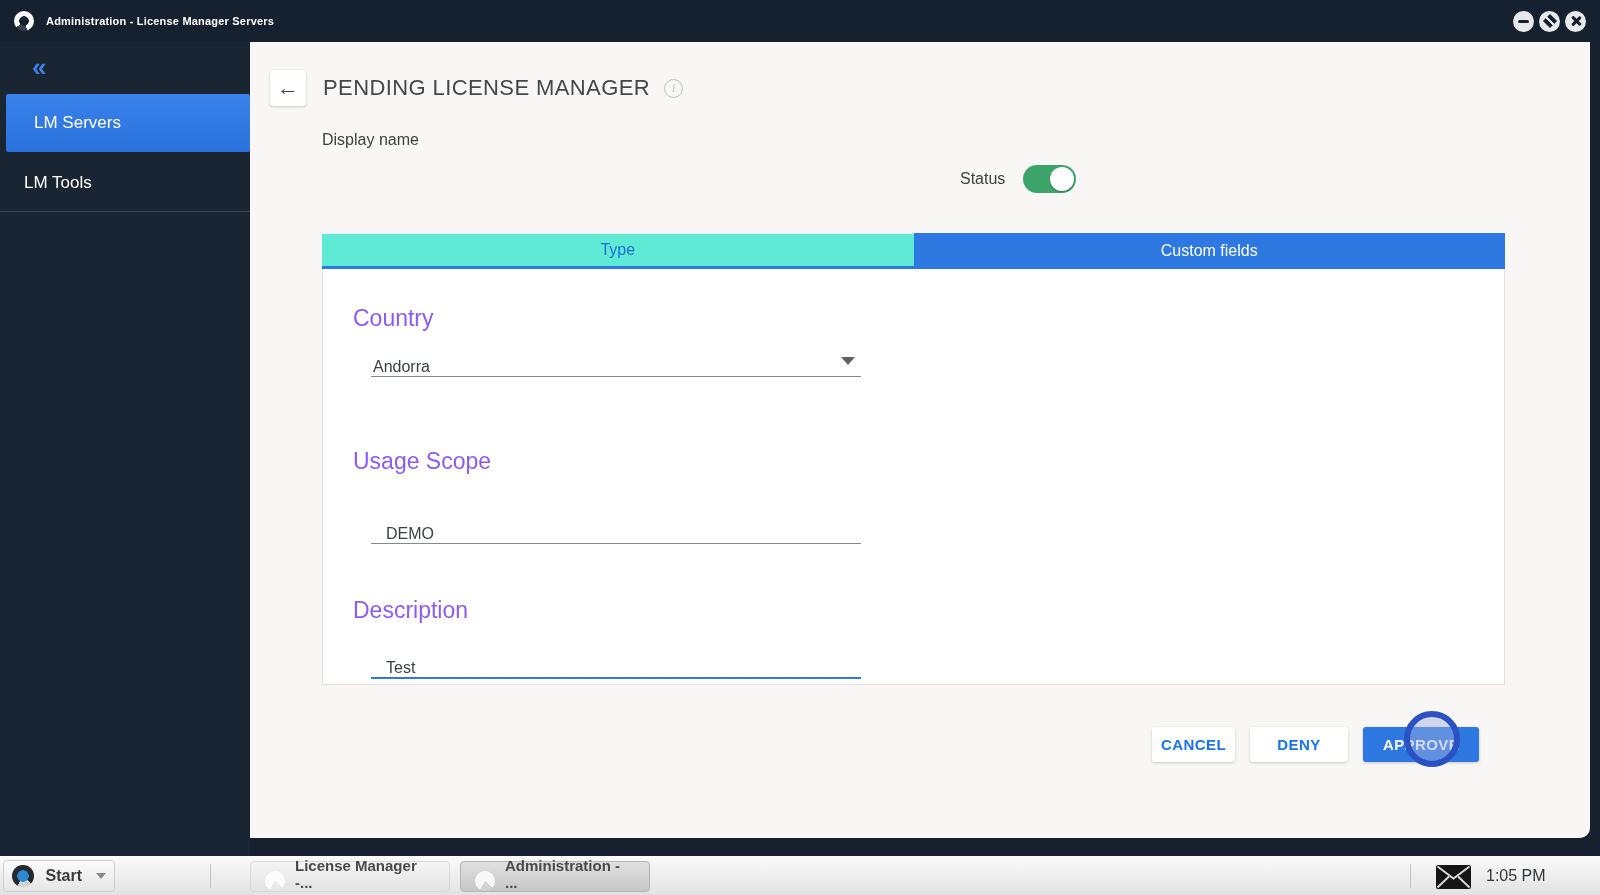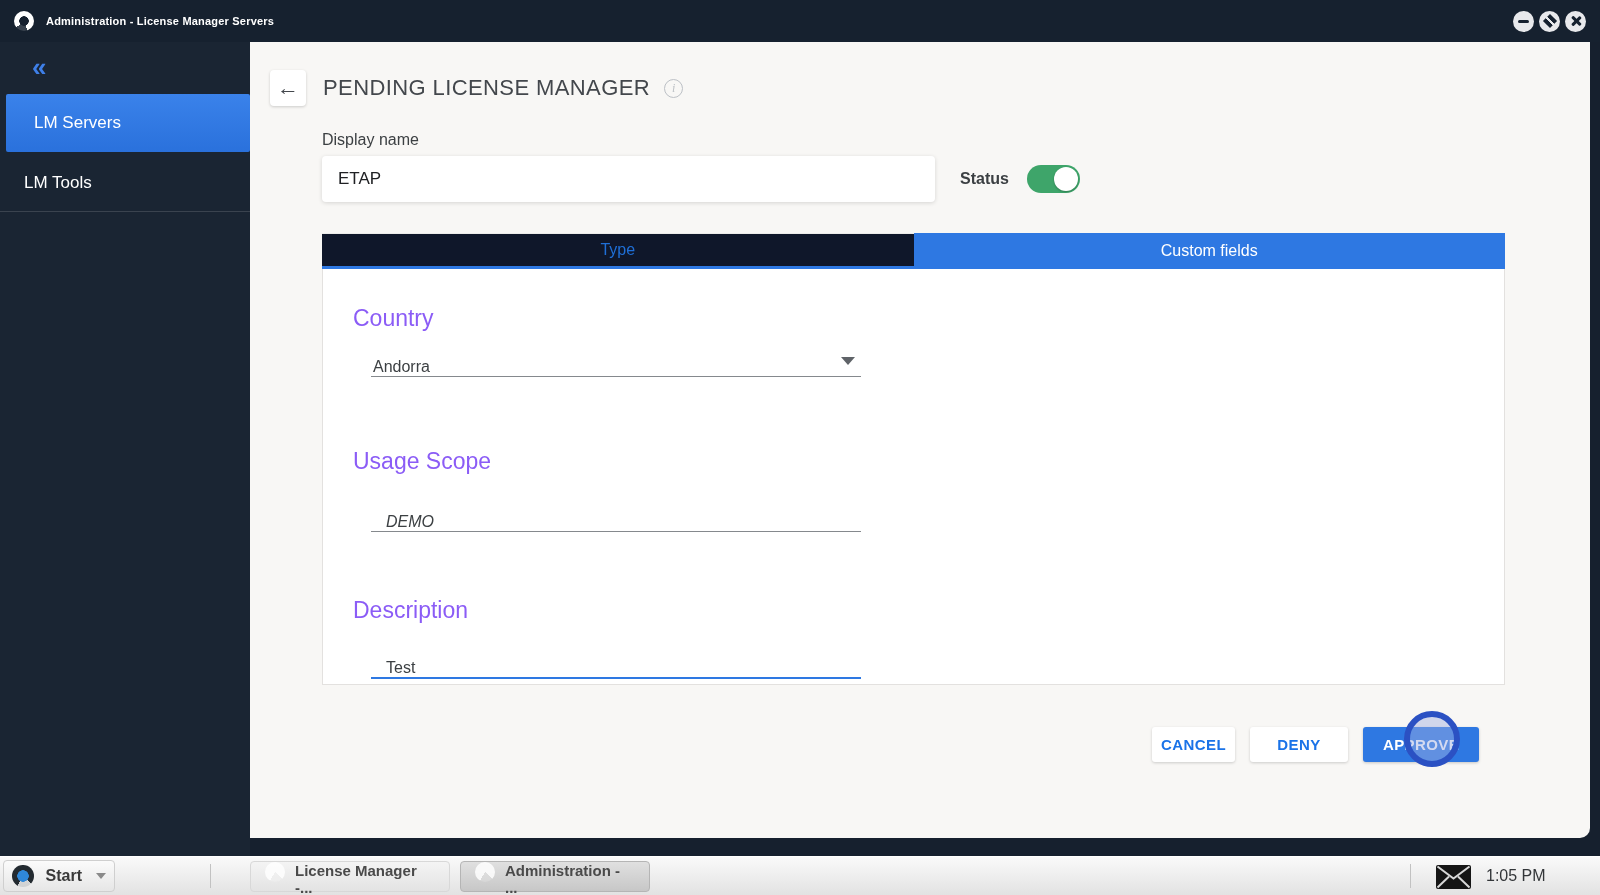--- a/index.html
+++ b/index.html
@@ -88,62 +88,62 @@
   .display-label { position:absolute; left:72px; top:89px; font-size:16px; color:#3c4043; }
   .display-input {
     position:absolute; left:72px; top:114px; width:613px; height:46px;
     background:#ffffff; border:none; border-radius:4px;
     box-shadow:0 1px 4px rgba(0,0,0,0.14);
     font-family:"Liberation Sans", sans-serif;
     font-size:17px; color:#202124; padding:0 16px; outline:none;
   }
   .status-row {
     position:absolute; left:710px; top:123px; height:28px;
-    display:flex; align-items:center; gap:18px;font-weight:bold;
+    display:flex; align-items:center; gap:18px;
   }
   .status-label { font-size:16px; color:#3c4043; }
   .toggle {
     position:relative; width:53px; height:28px; border-radius:14px;
     background:#3ea56a; cursor:pointer;
   }
   .toggle .knob {
     position:absolute; right:2px; top:2px; width:24px; height:24px;
     border-radius:50%; background:#ffffff; box-shadow:0 1px 2px rgba(0,0,0,0.25);
   }
 
   
   .tabs {
     position:absolute; left:72px; top:191px; width:1183px; height:36px; display:flex;
   }
   .tab {
     width:50%; display:flex; align-items:center; justify-content:center;
     font-size:16px; cursor:pointer;
   }
   .tab.inactive {
-    background:#0f172a; color:#1f6fd6; border-bottom:3px solid #2e78e2;
+    background:#5eead4; color:#1f6fd6; border-bottom:3px solid #2e78e2;
     box-shadow:inset 0 1px 0 #ececea;
   }
   .tab.active { background:#2e78e2; color:#ffffff; }
 
   
   .card {
     position:absolute; left:72px; top:227px; width:1183px; height:416px;
     background:#ffffff; border:1px solid #e3e1df; border-top:none;
   }
   .group-label { position:absolute; left:30px; font-size:23px; color:#8b5cf6; }
   .lbl-country { top:36px; }
   .lbl-usage   { top:179px; }
   .lbl-desc    { top:328px; }
   .field-row {
     position:absolute; left:48px; width:490px; height:32px;
     border-bottom:1px solid #85898d; font-size:16px; color:#3c4043;
     display:flex; align-items:flex-end; cursor:pointer;
   }
   .row-country { top:76px; padding-left:2px; }
-  .row-usage   { top:231px; padding-left:15px;font-style:italic; }
+  .row-usage   { top:243px; padding-left:15px; }
   .row-desc    { top:378px; padding-left:15px; border-bottom:2px solid #2e78e2; }
   .caret-down {
     position:absolute; right:6px; top:12px; width:0; height:0;
     border-left:7px solid transparent; border-right:7px solid transparent;
     border-top:8px solid #5f6368;
   }
 
   
   .actions {
     position:absolute; left:902px; top:685px; display:flex; gap:15px;
@@ -189,21 +189,21 @@
   .start-caret {
     width:0; height:0; margin-left:2px;
     border-left:5px solid transparent; border-right:5px solid transparent;
     border-top:6px solid #8a8a8a;
   }
   .tb-sep { position:absolute; top:7px; width:1px; height:24px; background:#c2c2c2; }
   .sep-left { left:210px; }
   .sep-right { left:1410px; }
   .tb-item {
     position:absolute; top:4px; height:31px; border-radius:4px;
-    display:flex; align-items:flex-start; padding:0 14px; gap:10px; cursor:pointer;
+    display:flex; align-items:flex-end; padding:0 14px; gap:10px; cursor:pointer;
     font-size:15px; font-weight:bold; color:#4a4a4a;
   }
   .tb-item.idle {
     left:250px; width:200px;
     background:linear-gradient(180deg,#f4f4f4,#e3e3e3); border:1px solid #d8d8d8;
   }
   .tb-item.active {
     left:460px; width:190px;
     background:linear-gradient(180deg,#e0e0e0,#c7c7c7); border:1px solid #b5b5b5;
   }
@@ -248,21 +248,20 @@
 
 <div class="content">
 
   <div class="header-row">
     <div class="back-btn">←</div>
     <div class="page-title">PENDING LICENSE MANAGER</div>
     <div class="info-icon">i</div>
   </div>
 
   <div class="display-label">Display name</div>
-  <input class="display-input" value="ETAP" style="">
 
   <div class="status-row">
     <div class="status-label">Status</div>
     <div class="toggle">
       <div class="knob"></div>
     </div>
   </div>
 
   <div class="tabs">
     <div class="tab inactive">

